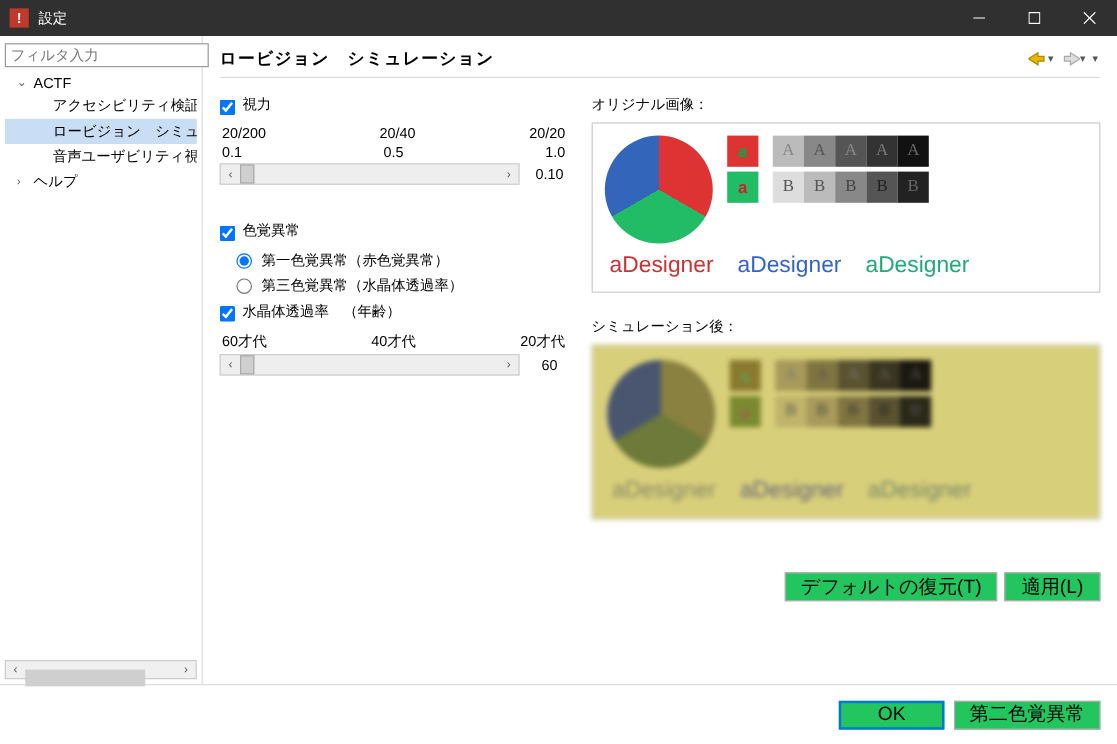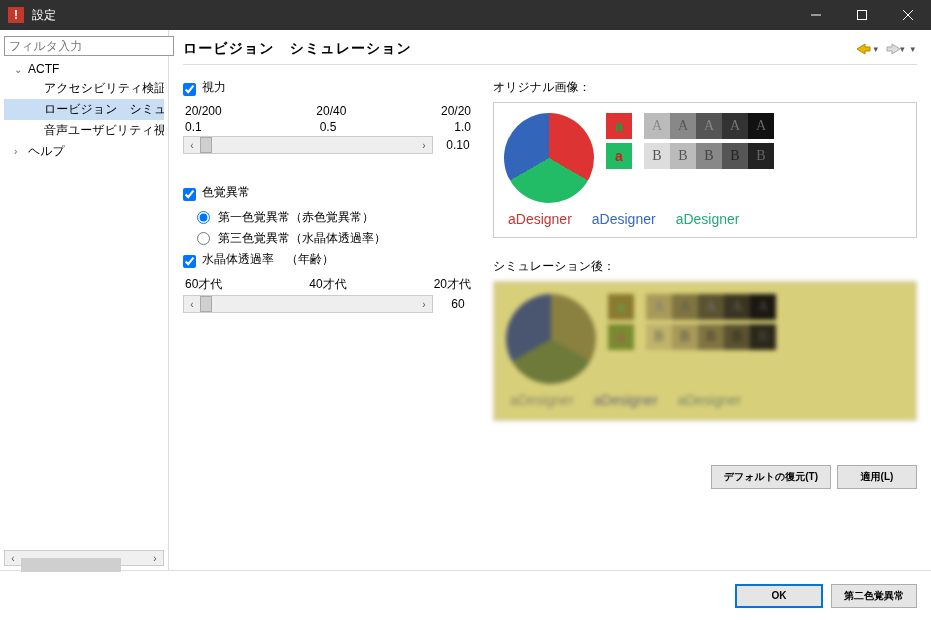--- a/index.html
+++ b/index.html
@@ -54,27 +54,27 @@
   .preview-box { border:1px solid #ccc; background:#fff; padding:10px; margin-bottom:20px; }
   .preview-row { display:flex; align-items:flex-start; gap:12px; }
   .pie { width:90px; height:90px; border-radius:50%; background: conic-gradient(#d33 0 120deg, #2b6 120deg 240deg, #36b 240deg 360deg); position:relative;}
   .pie::after{content:"";position:absolute;left:50%;top:50%;width:2px;height:45px;background:transparent;}
   .swatch-col { display:flex; flex-direction:column; gap:4px; }
   .swatch { width:26px; height:26px; display:flex; align-items:center; justify-content:center; font-size:14px; }
   .grayscale { display:flex; flex-direction:column; gap:4px;}
   .grayrow { display:flex; }
   .graycell { width:26px; height:26px; display:flex; align-items:center; justify-content:center; font-family: serif; font-size:14px;}
   .designer-row { display:flex; gap:20px; margin-top:8px; padding-left:4px;}
-  .designer-label { font-size:14px; }
+  .designer-label { font-size:19px; }
   
   .sim-box { border:1px solid #ccc; background:#d8cf7a; padding:12px; filter: blur(2px); }
   .sim-box .pie { background: conic-gradient(#8a8040 0 120deg, #6d7a3a 120deg 240deg, #4a5670 240deg 360deg); }
   
   .apply-row { display:flex; justify-content:flex-end; gap:6px; padding-top: 24px; padding-right: 0;}
-  .btn { height: 24px; border: 1px solid #adadad; background: #e5e5e5; font-size: 10px; padding: 0 12px; min-width: 80px; font-weight: bold;}
+  .btn { height: 24px; border: 1px solid #adadad; background: #22c55e; font-size: 16px; padding: 0 12px; min-width: 80px;}
   
   .footer { height: 50px; border-top: 1px solid #ddd; display:flex; justify-content:flex-end; align-items:center; padding: 0 14px; gap: 8px; }
   .btn-primary { border: 2px solid #0078d7; min-width:88px;}
 </style>
 </head>
 <body>
 
 <div class="titlebar">
   <div class="icon"></div>
   <div class="title">設定</div>

